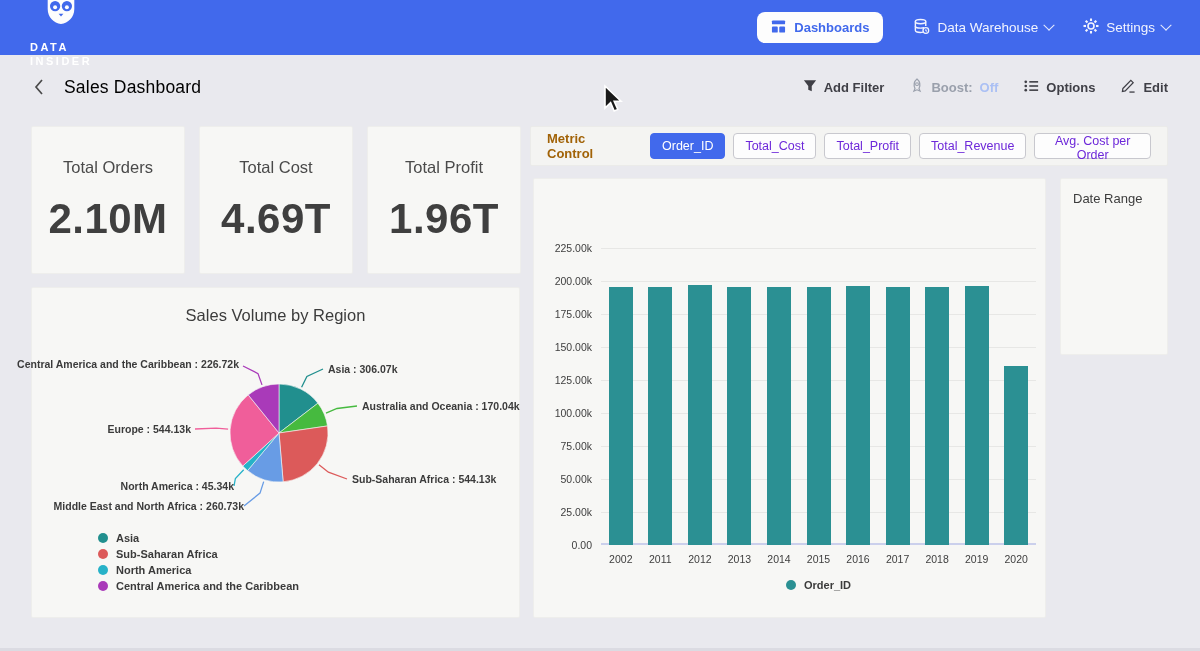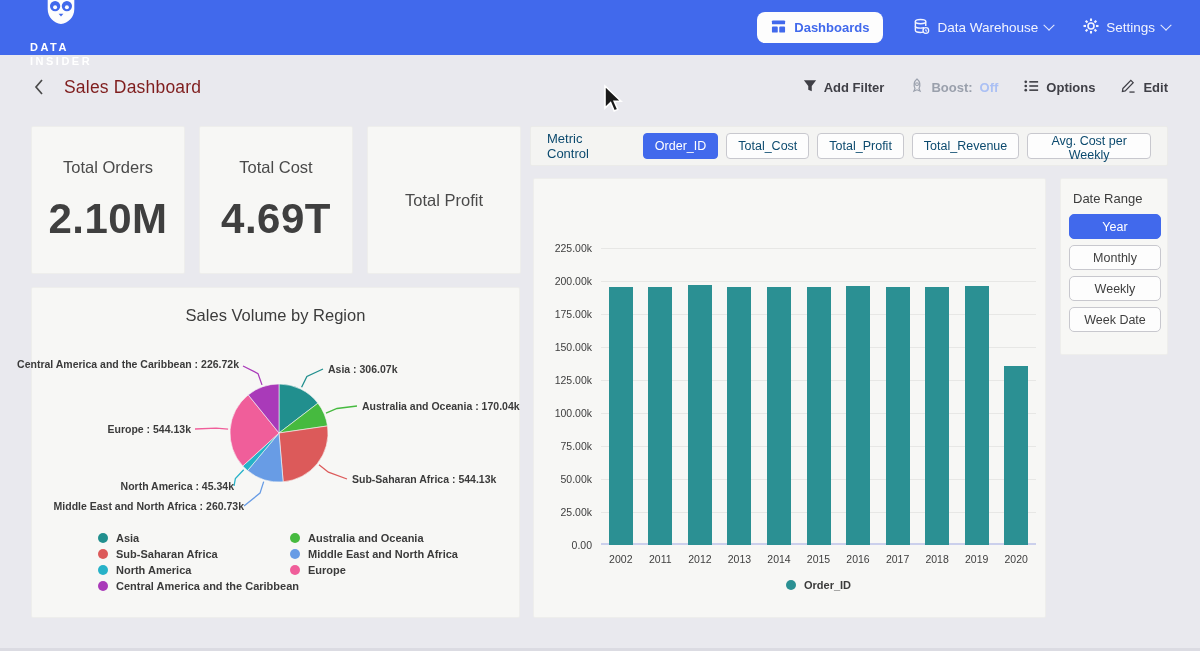--- a/index.html
+++ b/index.html
@@ -15,41 +15,41 @@
   .pill-btn { display:flex; align-items:center; gap:8px; background:#FDFDFD; border:none;
     border-radius:8px; height:31px; padding:0 14px; color:#4169EC; font-weight:700; font-size:13px; cursor:pointer; }
   .nav-item { display:flex; align-items:center; gap:7px; color:#F2F4FE; font-size:13.5px; font-weight:500; cursor:pointer; }
   .chev { width:8px; height:8px; border-right:1.8px solid #E7EBFD; border-bottom:1.8px solid #E7EBFD;
     transform:rotate(45deg) translate(-2px,-2px); display:inline-block; }
 
   
   .page-header { position:absolute; left:0; top:55px; width:1200px; height:64px;
     display:flex; align-items:center; padding:0 32px; }
   .back-btn { background:none; border:none; cursor:pointer; margin-right:18px; display:flex; align-items:center; }
-  .page-title { font-size:17.5px; font-weight:500; color:#7f1d1d; letter-spacing:.2px; }
+  .page-title { font-size:17.5px; font-weight:500; color:#000000; letter-spacing:.2px; }
   .header-actions { margin-left:auto; display:flex; align-items:center; gap:26px; }
   .h-action { display:flex; align-items:center; gap:7px; font-size:13px; font-weight:600; color:#3F3F46;
     background:none; border:none; cursor:pointer; }
   .boost-label { color:#9AA0AC; }
   .boost-value { color:#ABC0F4; }
 
   
   .card { position:absolute; background:#F7F7F5; border:1px solid rgba(0,0,0,0.035); border-radius:2px; }
 
   
   .kpi { width:154px; height:148px; top:126px; display:flex; flex-direction:column; align-items:center; justify-content:center; gap:18px; }
   .kpi-label { font-size:16.5px; font-weight:500; color:#4A4A4A; }
   .kpi-value { font-size:42px; font-weight:700; color:#3F3F3F; letter-spacing:.5px; }
 
   
   .metric-strip { left:530px; top:126px; width:638px; height:40px; background:#F4F4F2;
     display:flex; align-items:center; padding:0 16px; gap:8px; }
-  .metric-label { font-size:13px; font-weight:400; color:#0c4a6e; margin-right:10px; }
+  .metric-label { font-size:13px; font-weight:700; color:#a16207; margin-right:10px; }
   .opt-btn { height:26px; padding:0 11px; border-radius:4px; border:1px solid #C8C8CE; background:#FDFDFD;
-    font-size:12.5px; color:#0c4a6e; cursor:pointer; font-family:"Liberation Sans",sans-serif; }
+    font-size:12.5px; color:#6d28d9; cursor:pointer; font-family:"Liberation Sans",sans-serif; }
   .opt-btn.selected { background:#4169EC; border-color:#4169EC; color:#fff; }
 
   
   .pie-panel { left:31px; top:287px; width:489px; height:331px; }
   .panel-title { position:absolute; left:0; right:0; top:18px; text-align:center;
     font-size:16.5px; font-weight:500; color:#3C3C3C; }
   #pie-svg { position:absolute; left:0; top:0; }
   .pie-label { position:absolute; font-size:10.5px; font-weight:700; color:#3B3B3B; white-space:nowrap; }
   .pl-0 { left:296px; top:75px; }
   .pl-1 { left:330px; top:112px; }
@@ -210,30 +210,31 @@
 <div class="card kpi" style="left:31px">
   <div class="kpi-label">Total Orders</div>
   <div class="kpi-value">2.10M</div>
 </div>
 <div class="card kpi" style="left:199px">
   <div class="kpi-label">Total Cost</div>
   <div class="kpi-value">4.69T</div>
 </div>
 <div class="card kpi" style="left:367px">
   <div class="kpi-label">Total Profit</div>
+  <div class="kpi-value">1.96T</div>
 </div>
 
 <div class="card metric-strip">
   <span class="metric-label">Metric Control</span>
   <span id="metric-buttons" style="display:flex;gap:8px;">
       <button class="opt-btn selected">Order_ID</button>
       <button class="opt-btn">Total_Cost</button>
       <button class="opt-btn">Total_Profit</button>
       <button class="opt-btn">Total_Revenue</button>
-      <button class="opt-btn">Avg. Cost per Weekly</button>
+      <button class="opt-btn">Avg. Cost per Order</button>
     </span>
 </div>
 
 <div class="card pie-panel">
   <div class="panel-title">Sales Volume by Region</div>
   <svg id="pie-svg" width="489" height="331" viewBox="0 0 489 331">
       <path d="M247,145 L247.00,96.00 A49,49 0 0 1 285.90,115.20 Z" fill="#218F8E" stroke="#F7F7F5" stroke-width="0.6"></path>
       <polyline points="269.6,99.3 274.9,88.5 291,81" fill="none" stroke="#218F8E" stroke-width="1.3"></polyline>
       <path d="M247,145 L285.90,115.20 A49,49 0 0 1 295.49,137.95 Z" fill="#46BA3F" stroke="#F7F7F5" stroke-width="0.6"></path>
       <polyline points="294.0,125.2 305.0,120.5 325,118" fill="none" stroke="#46BA3F" stroke-width="1.3"></polyline>
@@ -266,34 +267,20 @@
       </span>
       <span class="legend-item">
         <span class="dot" style="background: rgb(39, 178, 200);"></span>
         <span>North America</span>
       </span>
       <span class="legend-item">
         <span class="dot" style="background: rgb(169, 58, 185);"></span>
         <span>Central America and the Caribbean</span>
       </span>
     </div>
-  <div class="pie-legend-col plc-2" id="pie-legend-col2">
-      <span class="legend-item">
-        <span class="dot" style="background: rgb(70, 186, 63);"></span>
-        <span>Australia and Oceania</span>
-      </span>
-      <span class="legend-item">
-        <span class="dot" style="background: rgb(104, 156, 229);"></span>
-        <span>Middle East and North Africa</span>
-      </span>
-      <span class="legend-item">
-        <span class="dot" style="background: rgb(240, 94, 154);"></span>
-        <span>Europe</span>
-      </span>
-    </div>
 </div>
 
 <div class="card bar-panel" id="bar-panel">
   <div class="plot" id="bar-plot">
       <div class="gridline" style="top: 0px;"></div>
       <div class="gridline" style="top: 33px;"></div>
       <div class="gridline" style="top: 66px;"></div>
       <div class="gridline" style="top: 99px;"></div>
       <div class="gridline" style="top: 132px;"></div>
       <div class="gridline" style="top: 165px;"></div>
@@ -336,26 +323,20 @@
     <div class="xlabel" style="left: 264.5px;">2015</div>
     <div class="xlabel" style="left: 304px;">2016</div>
     <div class="xlabel" style="left: 343.6px;">2017</div>
     <div class="xlabel" style="left: 383.1px;">2018</div>
     <div class="xlabel" style="left: 422.7px;">2019</div>
     <div class="xlabel" style="left: 462.2px;">2020</div>
   </div>
 
 <div class="card date-panel">
   <div class="date-label">Date Range</div>
-  <div id="date-buttons">
-      <button class="date-btn selected">Year</button>
-      <button class="date-btn">Monthly</button>
-      <button class="date-btn">Weekly</button>
-      <button class="date-btn">Week Date</button>
-    </div>
 </div>
 
 <div class="cursor">
   <svg width="22" height="30" viewBox="0 0 22 30">
     <path d="M4,2 L4,24 L9.6,18.6 L13.2,27 L16.8,25.4 L13.2,17.2 L20,17.2 Z" fill="#1A1A1A" stroke="#FFFFFF" stroke-width="1.6"></path>
   </svg>
 </div>
 
 <div class="bottom-edge"></div>
 

